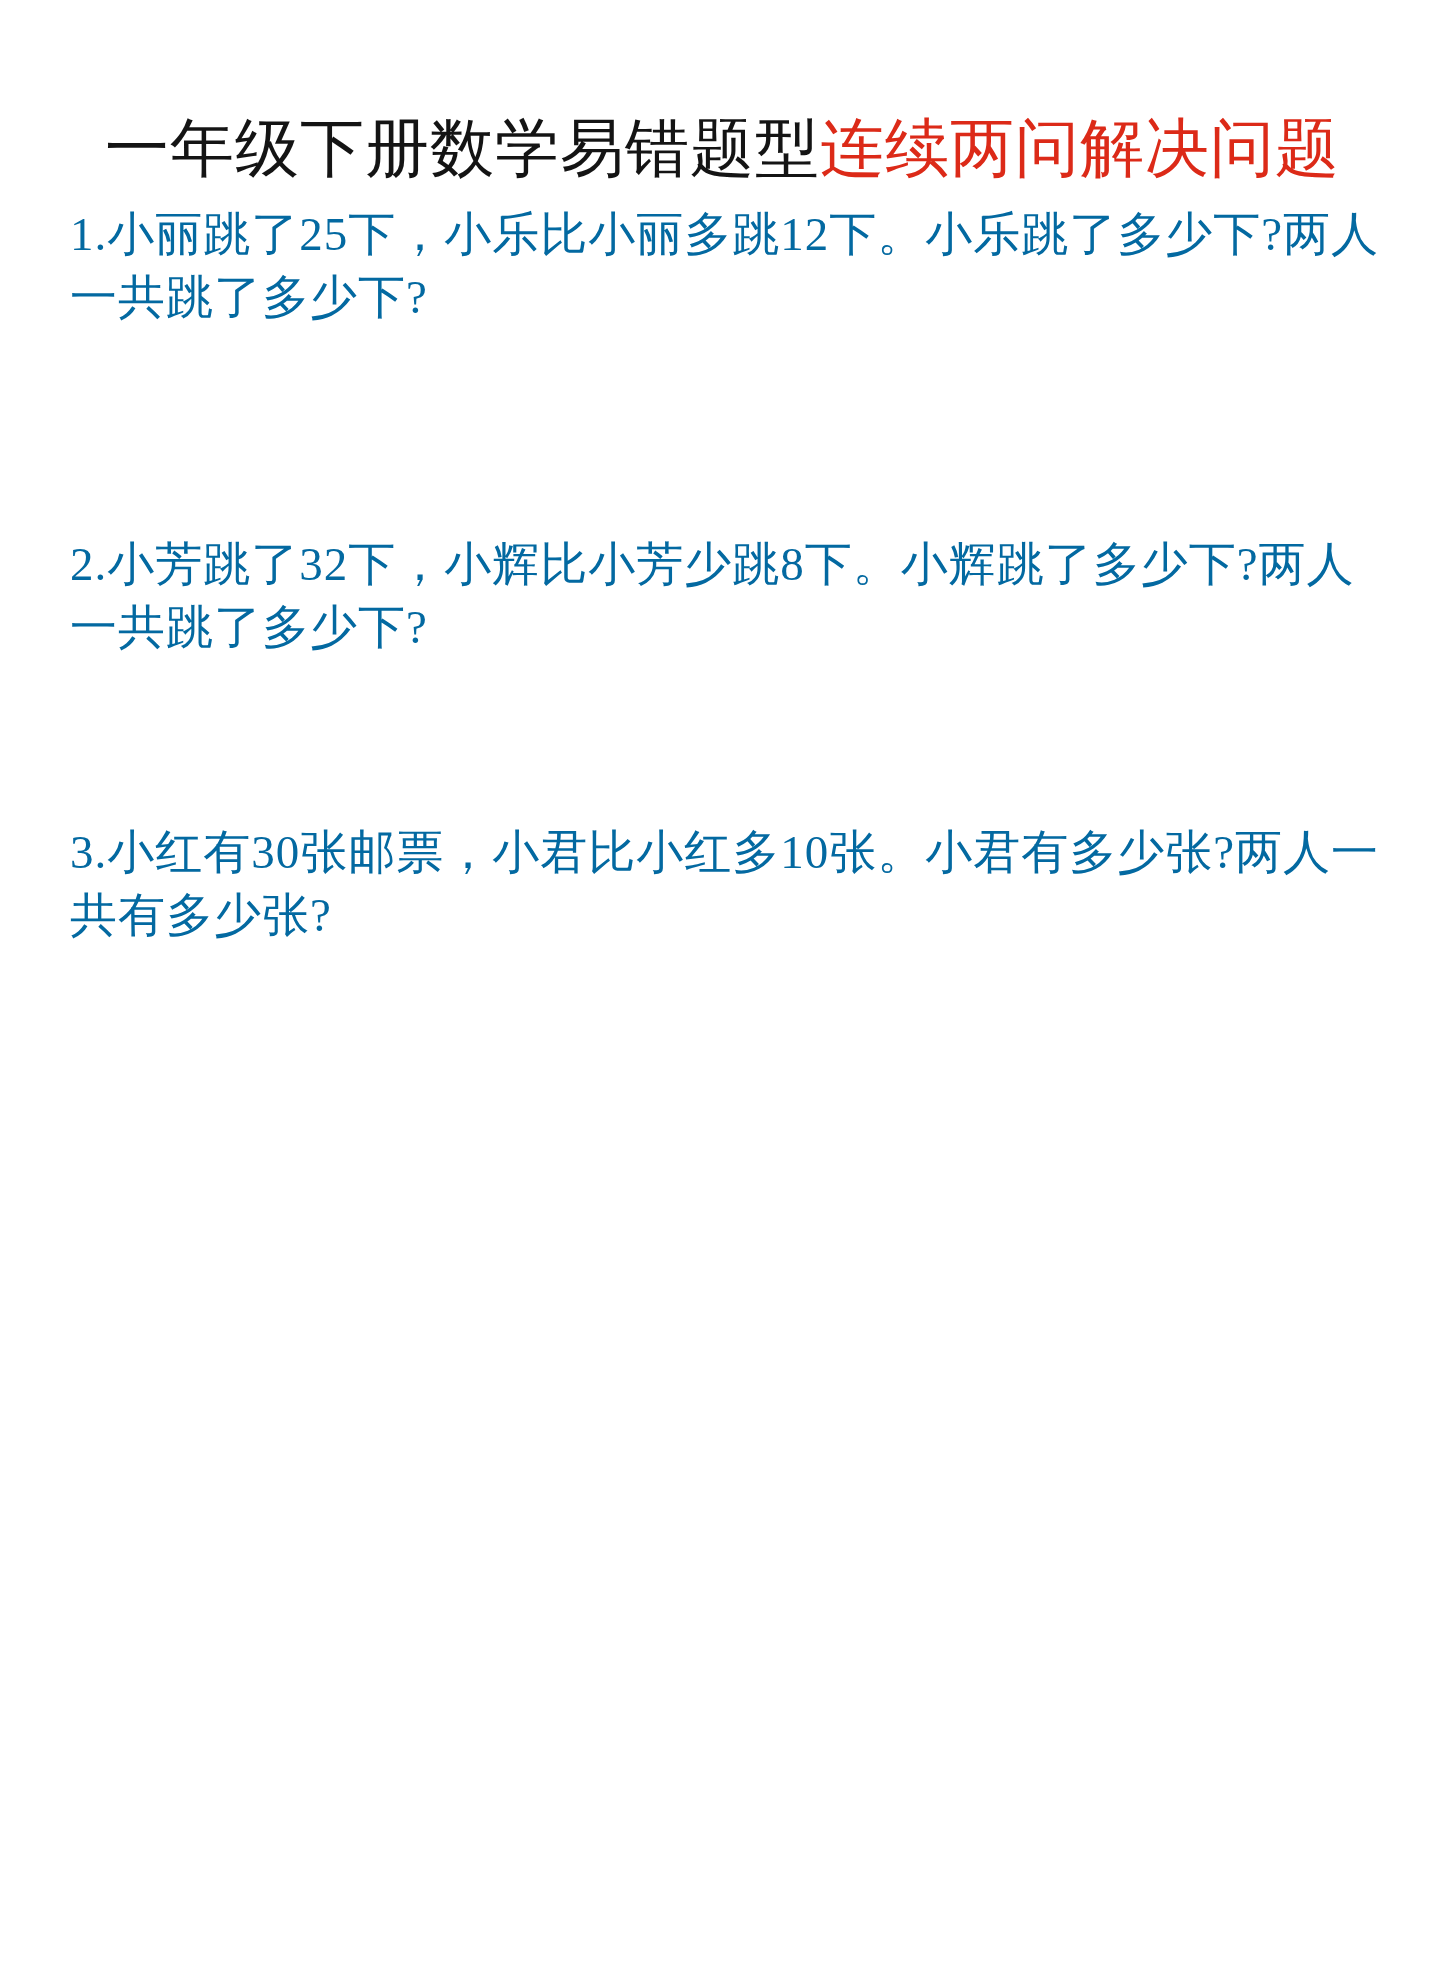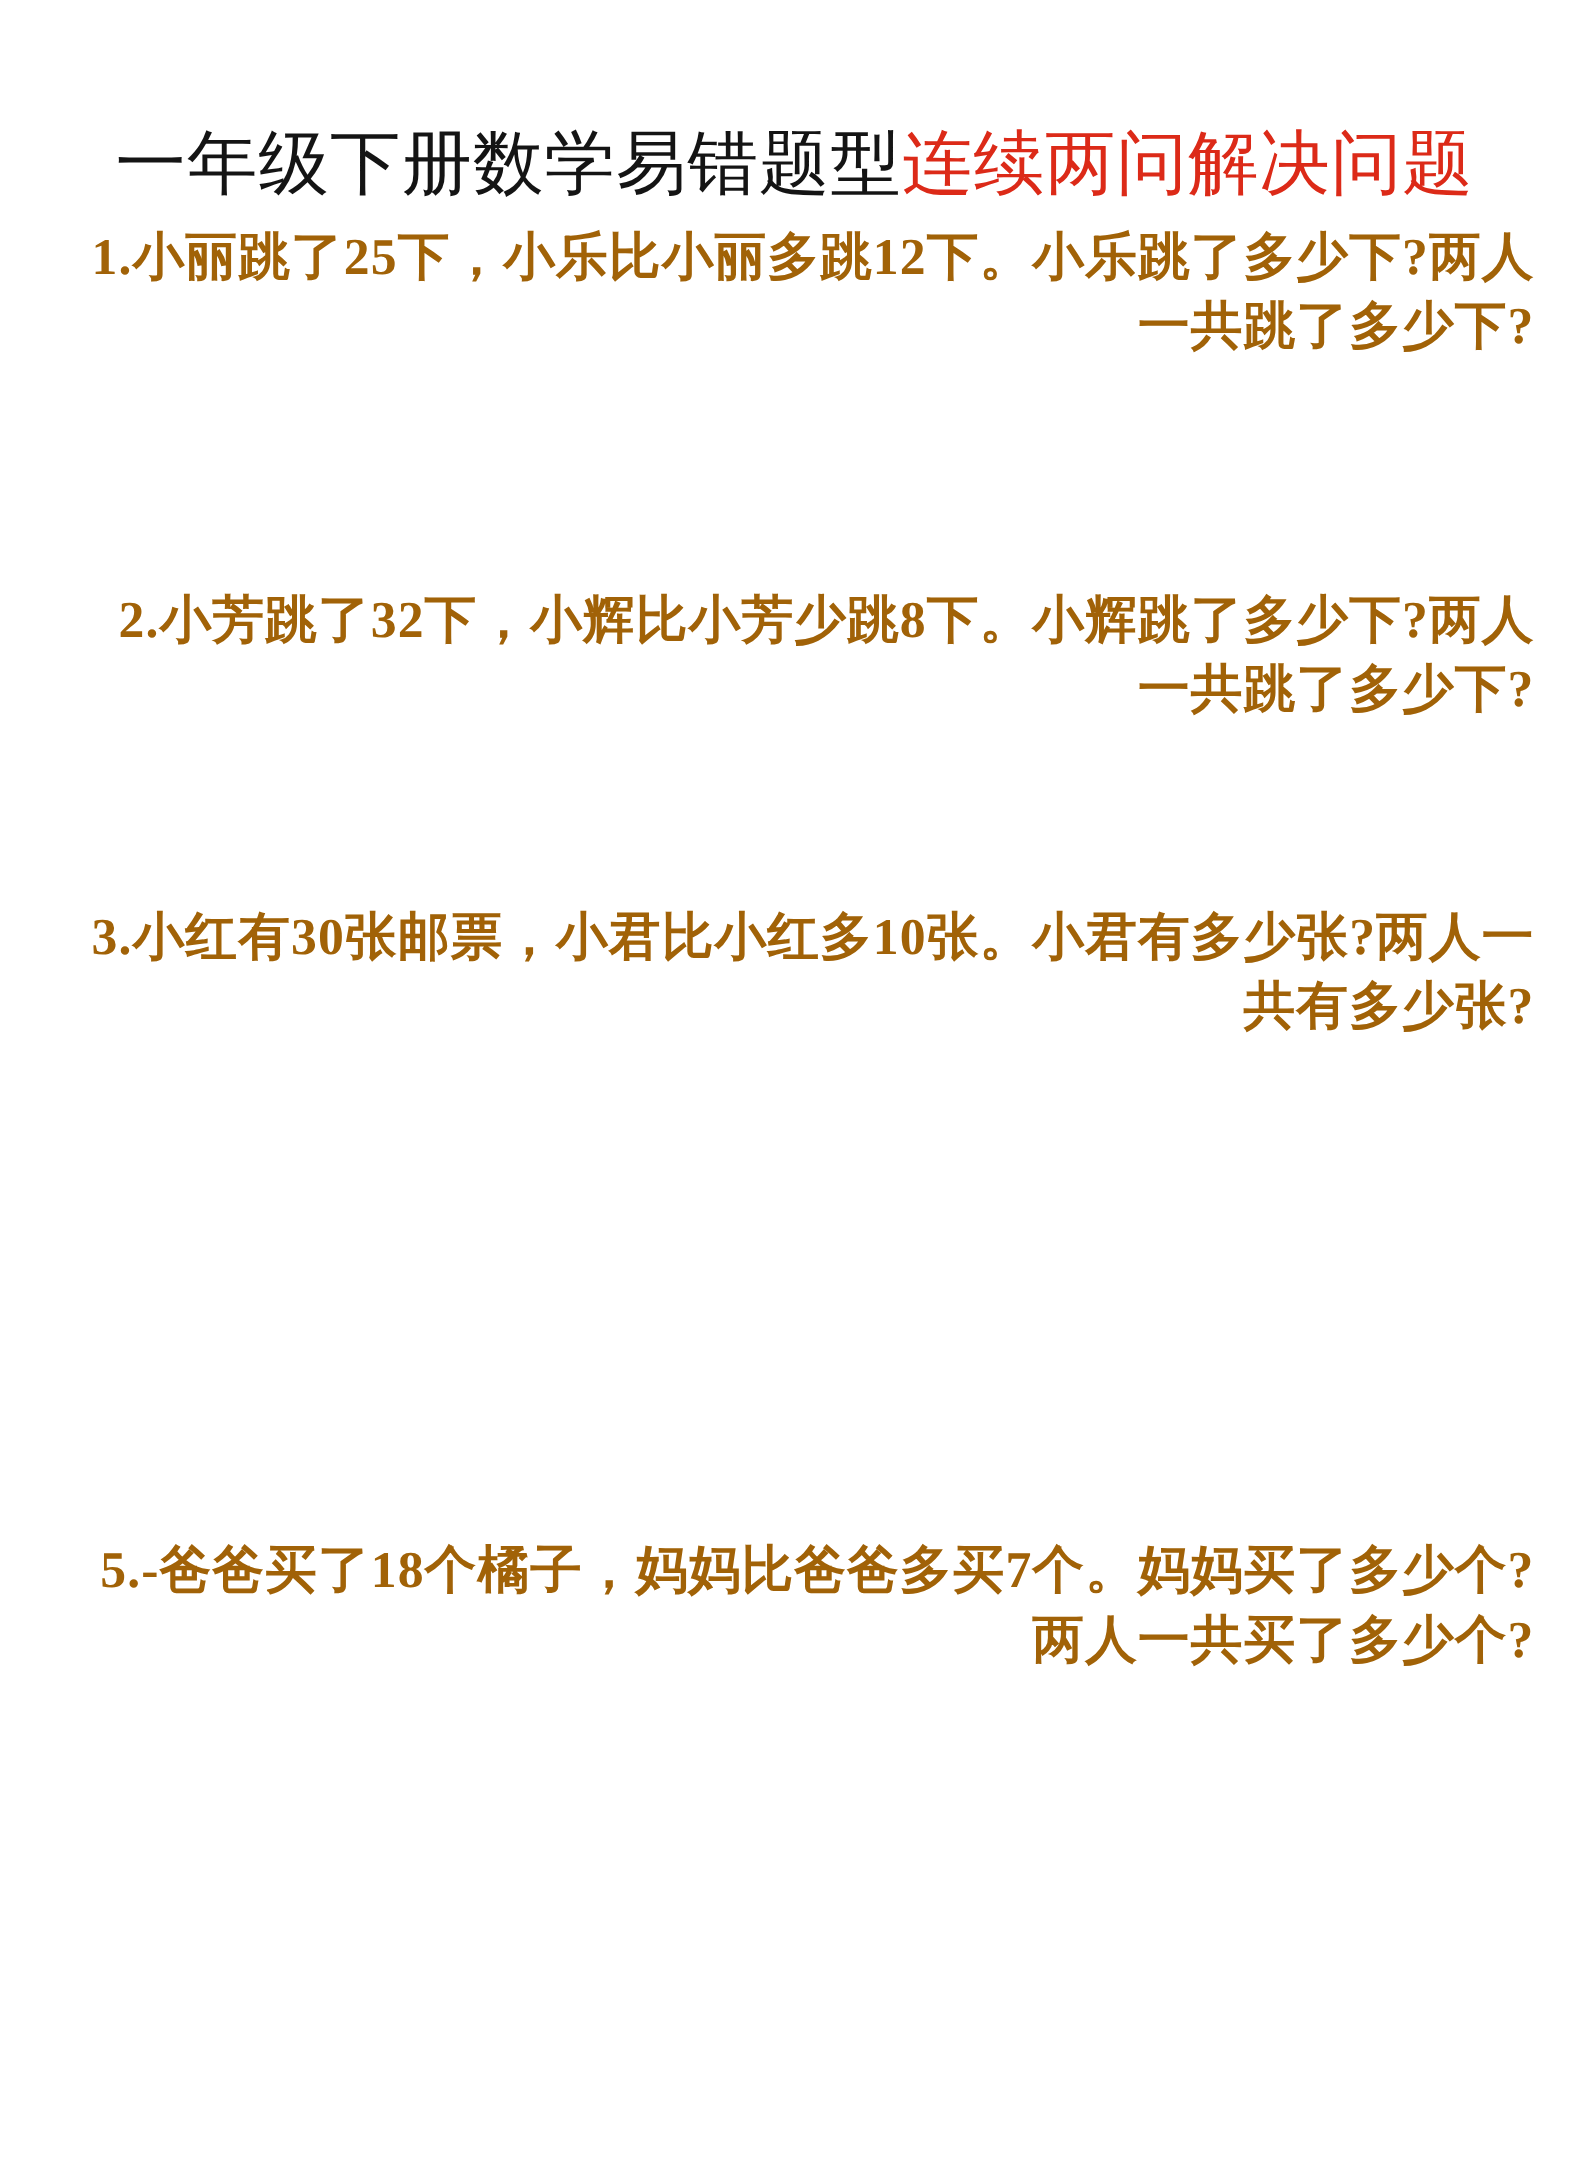--- a/index.html
+++ b/index.html
@@ -33,24 +33,24 @@
   }
   .title .red {
     color: #dc2a18;
   }
   .problem {
     position: absolute;
     left: 70px;
     width: 1325px;
     font-size: 47px;
     line-height: 63px;
-    font-weight: bold;
-    color: #a16207;
+    font-weight: normal;
+    color: #0369a1;
     letter-spacing: 1px;
-    text-align: right;
+    text-align: left;
     word-break: break-all;
   }
   .p1 { top: 156px; }
   .p2 { top: 486px; }
   .p3 { top: 774px; }
   .p4 { top: 1062px; }
   .p5 { top: 1350px; }
   .p6 { top: 1634px; }
 </style>
 </head>
@@ -62,16 +62,15 @@
     <span>一年级下册数学易错题型</span><span class="red">连续两问解决问题</span>
   </h1>
 
   <p class="problem p1">1.小丽跳了25下，小乐比小丽多跳12下。小乐跳了多少下?两人一共跳了多少下?</p>
 
   <p class="problem p2">2.小芳跳了32下，小辉比小芳少跳8下。小辉跳了多少下?两人一共跳了多少下?</p>
 
   <p class="problem p3">3.小红有30张邮票，小君比小红多10张。小君有多少张?两人一共有多少张?</p>
 
 
-  <p class="problem p5">5.-爸爸买了18个橘子，妈妈比爸爸多买7个。妈妈买了多少个?两人一共买了多少个?</p>
 
 
 </div>
 
 </body></html>

